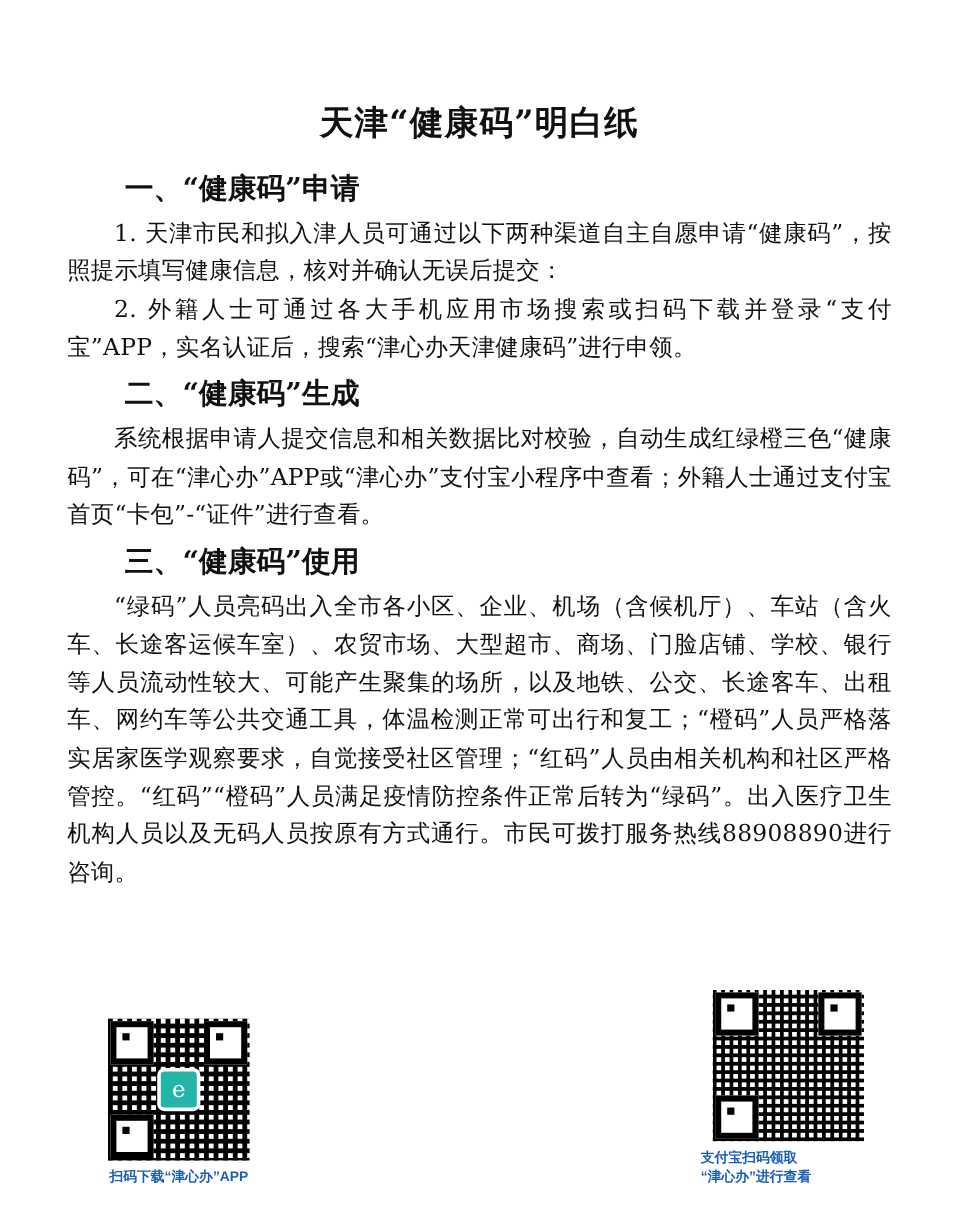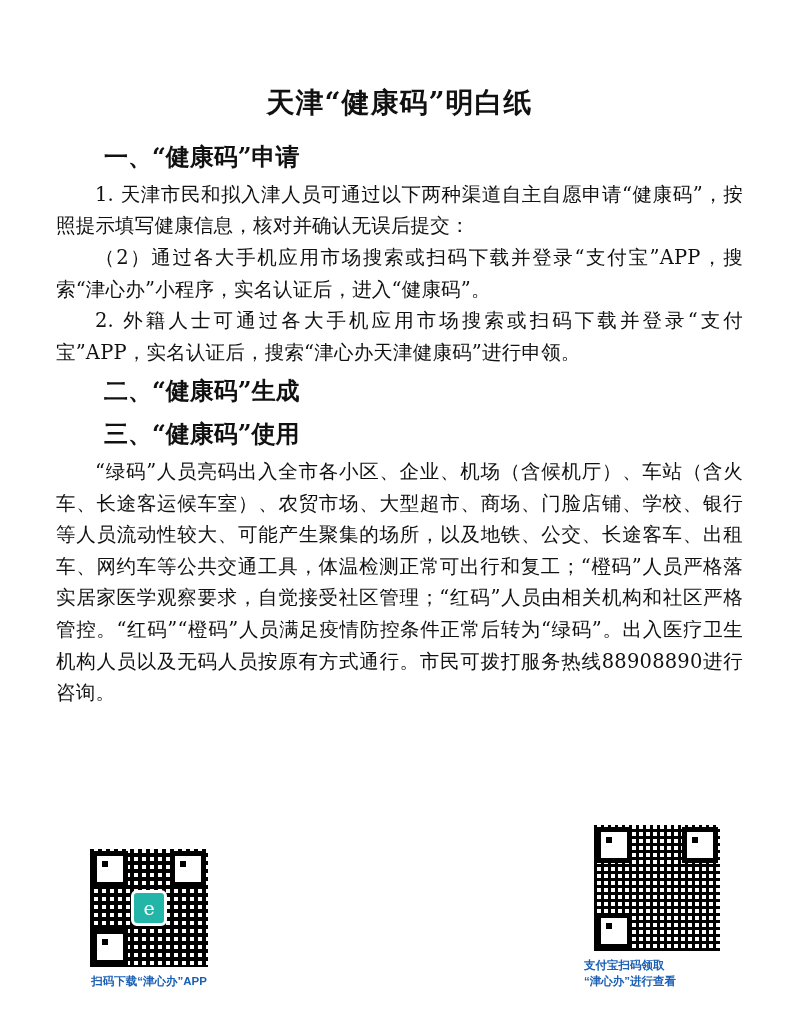--- a/index.html
+++ b/index.html
@@ -136,24 +136,24 @@
 <body>
 
 <div class="page">
 
   <h1 class="doc-title">天津“健康码”明白纸</h1>
 
   <div class="body-block">
 
     <div class="section-heading">一、“健康码”申请</div>
     <p class="para">1. 天津市民和拟入津人员可通过以下两种渠道自主自愿申请“健康码”，按照提示填写健康信息，核对并确认无误后提交：</p>
-    <p class="para">（2）通过各大手机应用市场搜索或扫码下载并登录“支付宝”APP，搜索“津心办”小程序，实名认证后，进入“健康码”。</p>
     <p class="para">2. 外籍人士可通过各大手机应用市场搜索或扫码下载并登录“支付宝”APP，实名认证后，搜索“津心办天津健康码”进行申领。</p>
 
     <div class="section-heading">二、“健康码”生成</div>
+    <p class="para">系统根据申请人提交信息和相关数据比对校验，自动生成红绿橙三色“健康码”，可在“津心办”APP或“津心办”支付宝小程序中查看；外籍人士通过支付宝首页“卡包”-“证件”进行查看。</p>
 
     <div class="section-heading">三、“健康码”使用</div>
     <p class="para">“绿码”人员亮码出入全市各小区、企业、机场（含候机厅）、车站（含火车、长途客运候车室）、农贸市场、大型超市、商场、门脸店铺、学校、银行等人员流动性较大、可能产生聚集的场所，以及地铁、公交、长途客车、出租车、网约车等公共交通工具，体温检测正常可出行和复工；“橙码”人员严格落实居家医学观察要求，自觉接受社区管理；“红码”人员由相关机构和社区严格管控。“红码”“橙码”人员满足疫情防控条件正常后转为“绿码”。出入医疗卫生机构人员以及无码人员按原有方式通行。市民可拨打服务热线88908890进行咨询。</p>
 
   </div>
 
   <div class="qr-area">
 
     <div class="qr-left">
       <div class="qr-img">

